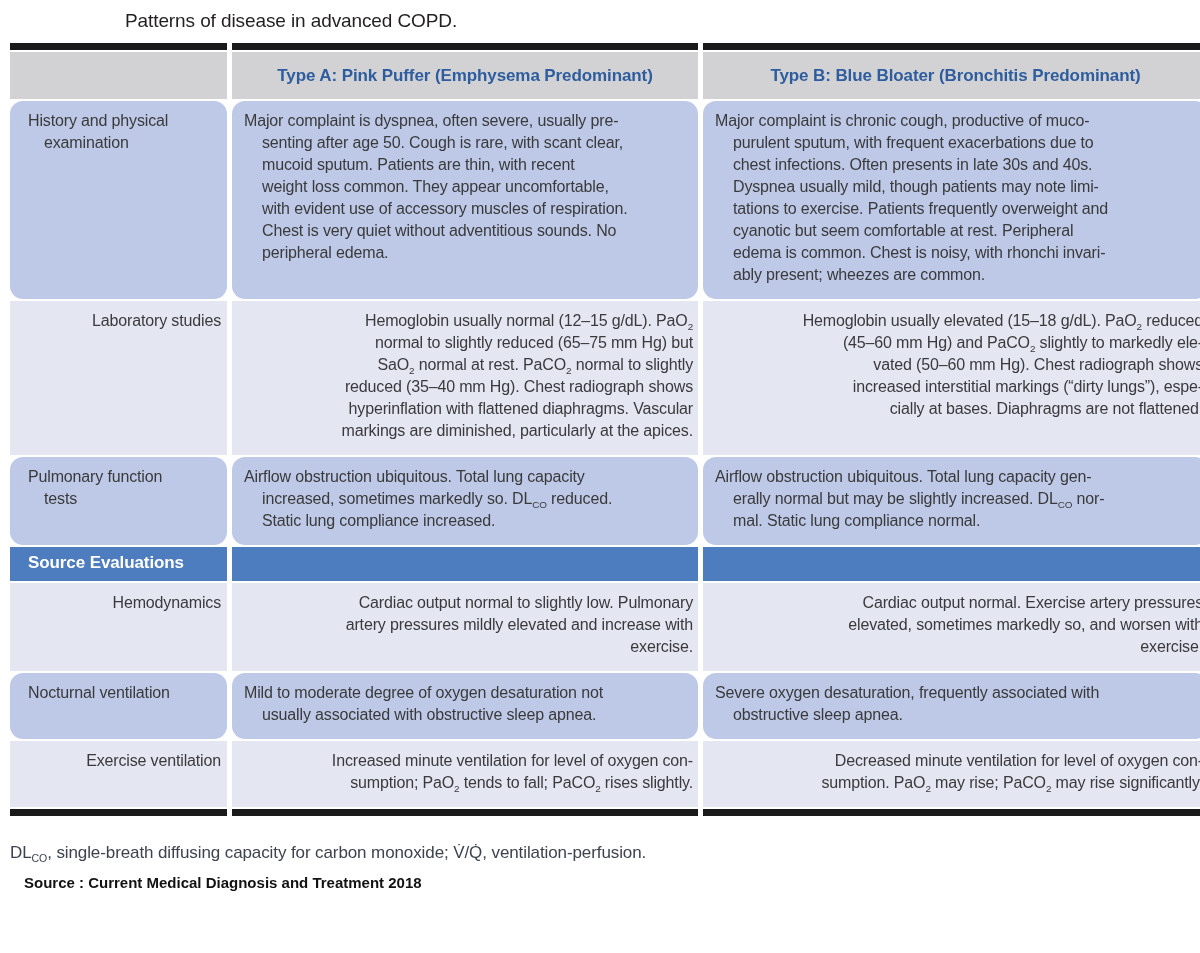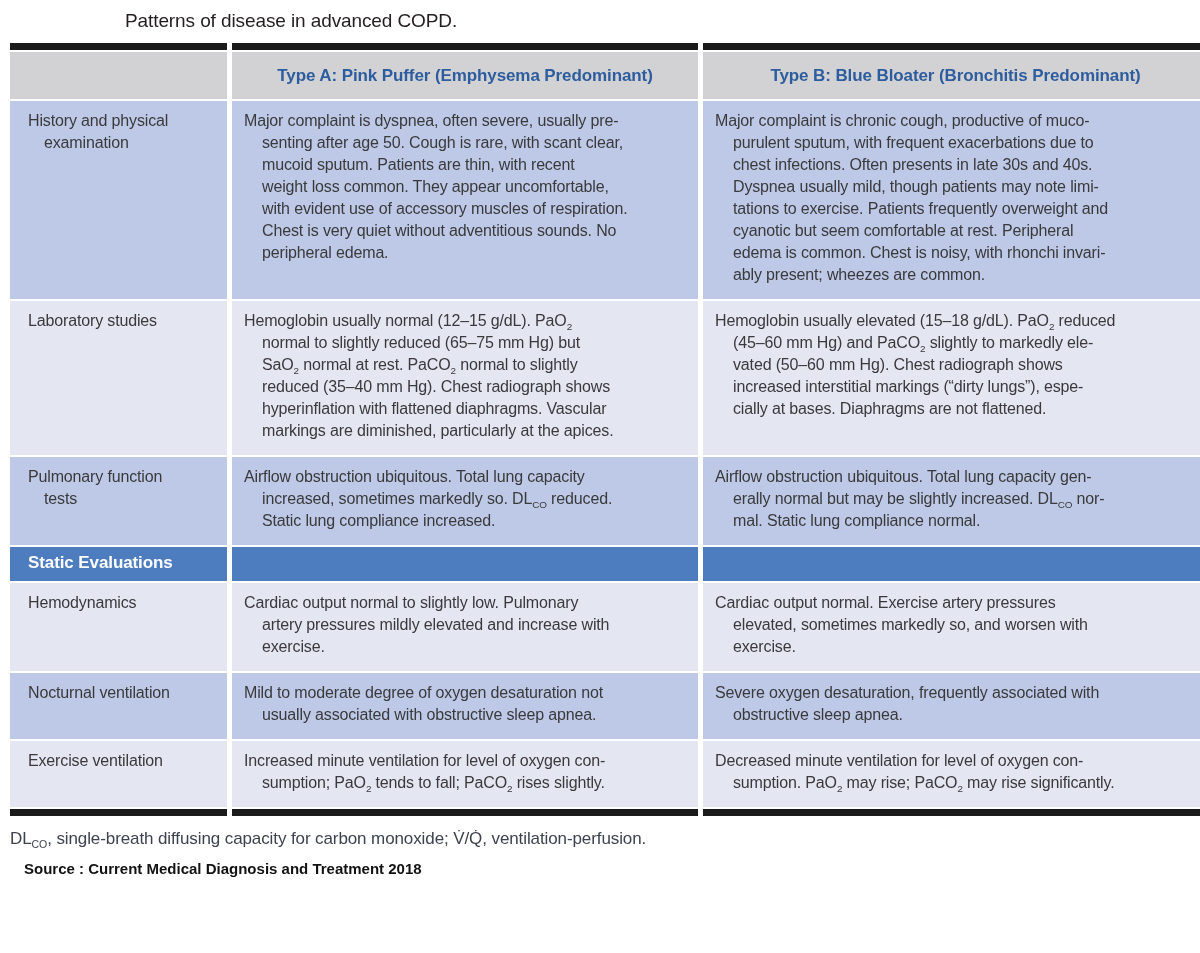--- a/index.html
+++ b/index.html
@@ -17,31 +17,31 @@
     background:#fff;margin-bottom:2px;
   }
   .bar{height:7px;background:var(--bar);}
   .gap{background:#fff;}
   .hcell{
     background:var(--header_bg);height:47px;display:flex;
     align-items:center;justify-content:center;
     color:var(--header_text);font-weight:bold;font-size:17px;letter-spacing:-0.1px;
   }
   .cell{white-space:pre-wrap;font-size:16px;line-height:22px;letter-spacing:-0.15px;}
-  .peri{background:var(--row_blue);}
-  .lav{background:var(--row_lavender);}
+  .peri{background:var(--row_blue);border-radius:13px;}
+  .lav{background:var(--row_lavender);text-align:right;}
   .label{padding:9px 6px 13px 34px;text-indent:-16px;color:var(--text);}
   .body{padding:9px 5px 13px 30px;text-indent:-18px;color:var(--text);}
   .band{
     background:var(--band_bg);color:var(--band_text);
     font-weight:bold;font-size:17px;padding:6px 0 8px 18px;letter-spacing:-0.1px;
   }
   .band-fill{background:var(--band_bg);}
   sub{font-size:0.62em;line-height:0;}
-  .footnote{margin:13px 0 0 10px;font-size:17px;color:#3d434e;letter-spacing:-0.1px;}
+  .footnote{margin:27px 0 0 10px;font-size:17px;color:#3d434e;letter-spacing:-0.1px;}
   .source{margin:11px 0 0 24px;font-size:15px;color:#121212;font-weight:600;}
 </style>
 </head>
 <body>
 
 <div class="page">
 
   <div class="title">Patterns of disease in advanced COPD.</div>
 
   <div class="table">
@@ -108,21 +108,21 @@
       <div class="cell body peri">Airflow obstruction ubiquitous. Total lung capacity
 increased, sometimes markedly so. DL<sub>CO</sub> reduced.
 Static lung compliance increased.</div>
       <div class="gap"></div>
       <div class="cell body peri">Airflow obstruction ubiquitous. Total lung capacity gen-
 erally normal but may be slightly increased. DL<sub>CO</sub> nor-
 mal. Static lung compliance normal.</div>
     </div>
 
     <div class="trow">
-      <div class="band">Static Evaluations</div>
+      <div class="band">Source Evaluations</div>
       <div class="gap"></div>
       <div class="band-fill"></div>
       <div class="gap"></div>
       <div class="band-fill"></div>
     </div>
 
 
     <div class="trow">
       <div class="cell label lav">Hemodynamics</div>
       <div class="gap"></div>

